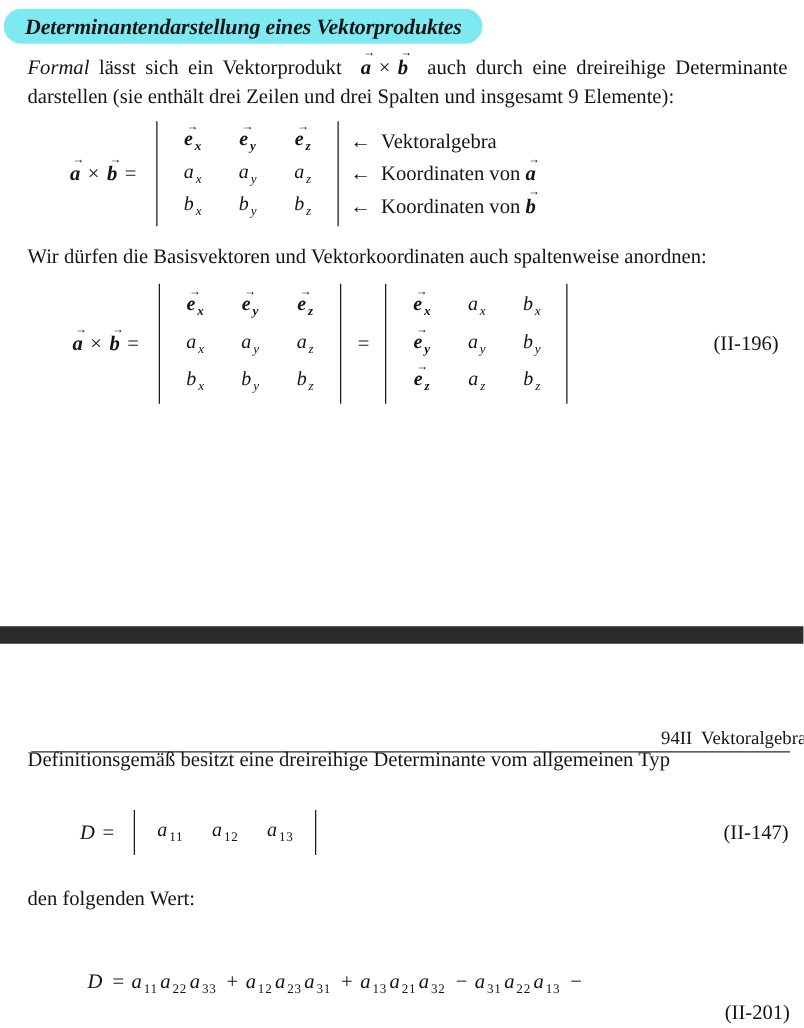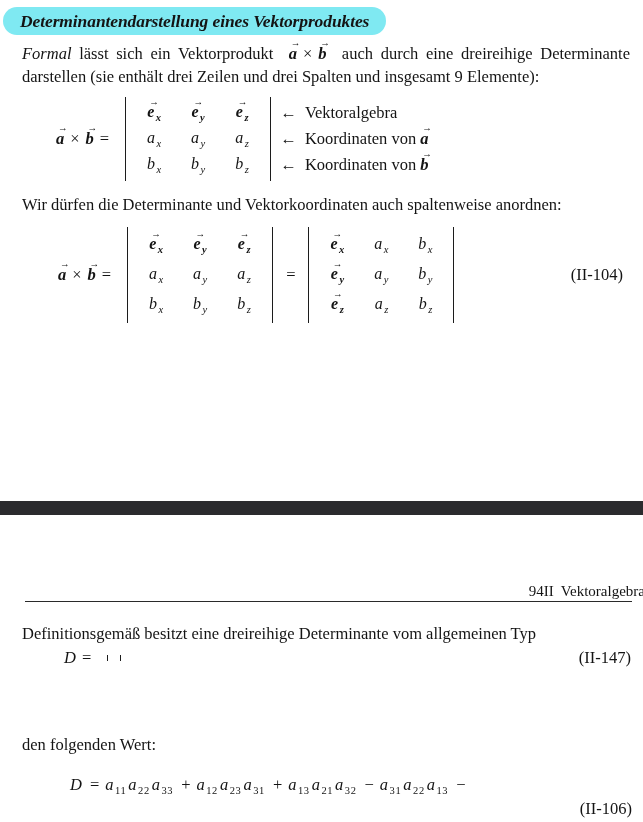--- a/index.html
+++ b/index.html
@@ -118,21 +118,21 @@
           </div>
         <div class="rlab">
             <span class="tk"><span class="tm">←</span></span>
             <span class="tk"><span class="tm">  Koordinaten von </span></span>
             <span class="tk v"><span class="tm">b</span><span class="arr">→</span></span>
           </div>
       </div>
     </div>
   </div>
 
-  <p class="para" style="top:193px">Wir dürfen die Determinante und Vektorkoordinaten auch spaltenweise anordnen:</p>
+  <p class="para" style="top:193px">Wir dürfen die Basisvektoren und Vektorkoordinaten auch spaltenweise anordnen:</p>
 
   <div class="eq" style="top:227px">
     <div class="eqflex" style="margin-left:58px">
       <span class="mathrow"><span class="tk v"><span class="tm">a</span><span class="arr">→</span></span><span class="tk o"><span class="tm">×</span></span><span class="tk v"><span class="tm">b</span><span class="arr">→</span></span><span class="tk o"><span class="tm">=</span></span></span>
       <div class="det det-tall">
           <div class="mrow">
             <span class="mcell">
               <span class="tk v"><span class="tm">e</span><span class="arr">→</span><span class="sub">x</span></span>
             </span>
             <span class="mcell">
@@ -195,45 +195,56 @@
             </span>
             <span class="mcell">
               <span class="tk i"><span class="tm">a</span><span class="sub">z</span></span>
             </span>
             <span class="mcell">
               <span class="tk i"><span class="tm">b</span><span class="sub">z</span></span>
             </span>
           </div>
         </div>
     </div>
-    <span class="eqlabel" style="right:20px">(II-104)</span>
+    <span class="eqlabel" style="right:20px">(II-196)</span>
   </div>
 
   <div class="sepbar"></div>
 
   <div class="runhead">
     <span>94</span>
     <span>
       <span>II</span><span class="chapt">Vektoralgebra</span>
     </span>
   </div>
   <div class="headrule"></div>
 
-  <p class="para" style="top:622px">Definitionsgemäß besitzt eine dreireihige Determinante vom allgemeinen Typ</p>
+  <p class="para" style="top:596px">Definitionsgemäß besitzt eine dreireihige Determinante vom allgemeinen Typ</p>
 
   <div class="eq" style="top:648px">
     <div class="eqflex" style="margin-left:64px">
       <span class="mathrow"><span class="tk i"><span class="tm">D</span></span><span class="tk o"><span class="tm">=</span></span></span>
       <div class="det det-tall">
+          <div class="mrow">
+            <span class="mcell">
+              <span class="tk i"><span class="tm">a</span><span class="sub num">11</span></span>
+            </span>
+            <span class="mcell">
+              <span class="tk i"><span class="tm">a</span><span class="sub num">12</span></span>
+            </span>
+            <span class="mcell">
+              <span class="tk i"><span class="tm">a</span><span class="sub num">13</span></span>
+            </span>
+          </div>
         </div>
     </div>
     <span class="eqlabel" style="right:12px">(II-147)</span>
   </div>
 
-  <p class="para" style="top:733px">den folgenden Wert:</p>
+  <p class="para" style="top:707px">den folgenden Wert:</p>
 
   <div class="eq" style="top:766px">
     <div class="eqline" style="margin-left:70px"><span class="tk i"><span class="tm">D</span></span><span class="tk o"><span class="tm">=</span></span><span class="tk i"><span class="tm">a</span><span class="sub num">11</span></span><span class="tk i"><span class="tm">a</span><span class="sub num">22</span></span><span class="tk i"><span class="tm">a</span><span class="sub num">33</span></span><span class="tk o"><span class="tm">+</span></span><span class="tk i"><span class="tm">a</span><span class="sub num">12</span></span><span class="tk i"><span class="tm">a</span><span class="sub num">23</span></span><span class="tk i"><span class="tm">a</span><span class="sub num">31</span></span><span class="tk o"><span class="tm">+</span></span><span class="tk i"><span class="tm">a</span><span class="sub num">13</span></span><span class="tk i"><span class="tm">a</span><span class="sub num">21</span></span><span class="tk i"><span class="tm">a</span><span class="sub num">32</span></span><span class="tk o"><span class="tm">−</span></span><span class="tk i"><span class="tm">a</span><span class="sub num">31</span></span><span class="tk i"><span class="tm">a</span><span class="sub num">22</span></span><span class="tk i"><span class="tm">a</span><span class="sub num">13</span></span><span class="tk o"><span class="tm">−</span></span></div>
     <div class="eqline" style="margin-left:170px"><span class="tk o"><span class="tm">−</span></span><span class="tk i"><span class="tm">a</span><span class="sub num">32</span></span><span class="tk i"><span class="tm">a</span><span class="sub num">23</span></span><span class="tk i"><span class="tm">a</span><span class="sub num">11</span></span><span class="tk o"><span class="tm">−</span></span><span class="tk i"><span class="tm">a</span><span class="sub num">33</span></span><span class="tk i"><span class="tm">a</span><span class="sub num">21</span></span><span class="tk i"><span class="tm">a</span><span class="sub num">12</span></span></div>
-    <span class="eqlabel" style="right:11px">(II-106)</span>
+    <span class="eqlabel" style="right:11px">(II-201)</span>
   </div>
 
 </div>
 
 </body></html>

